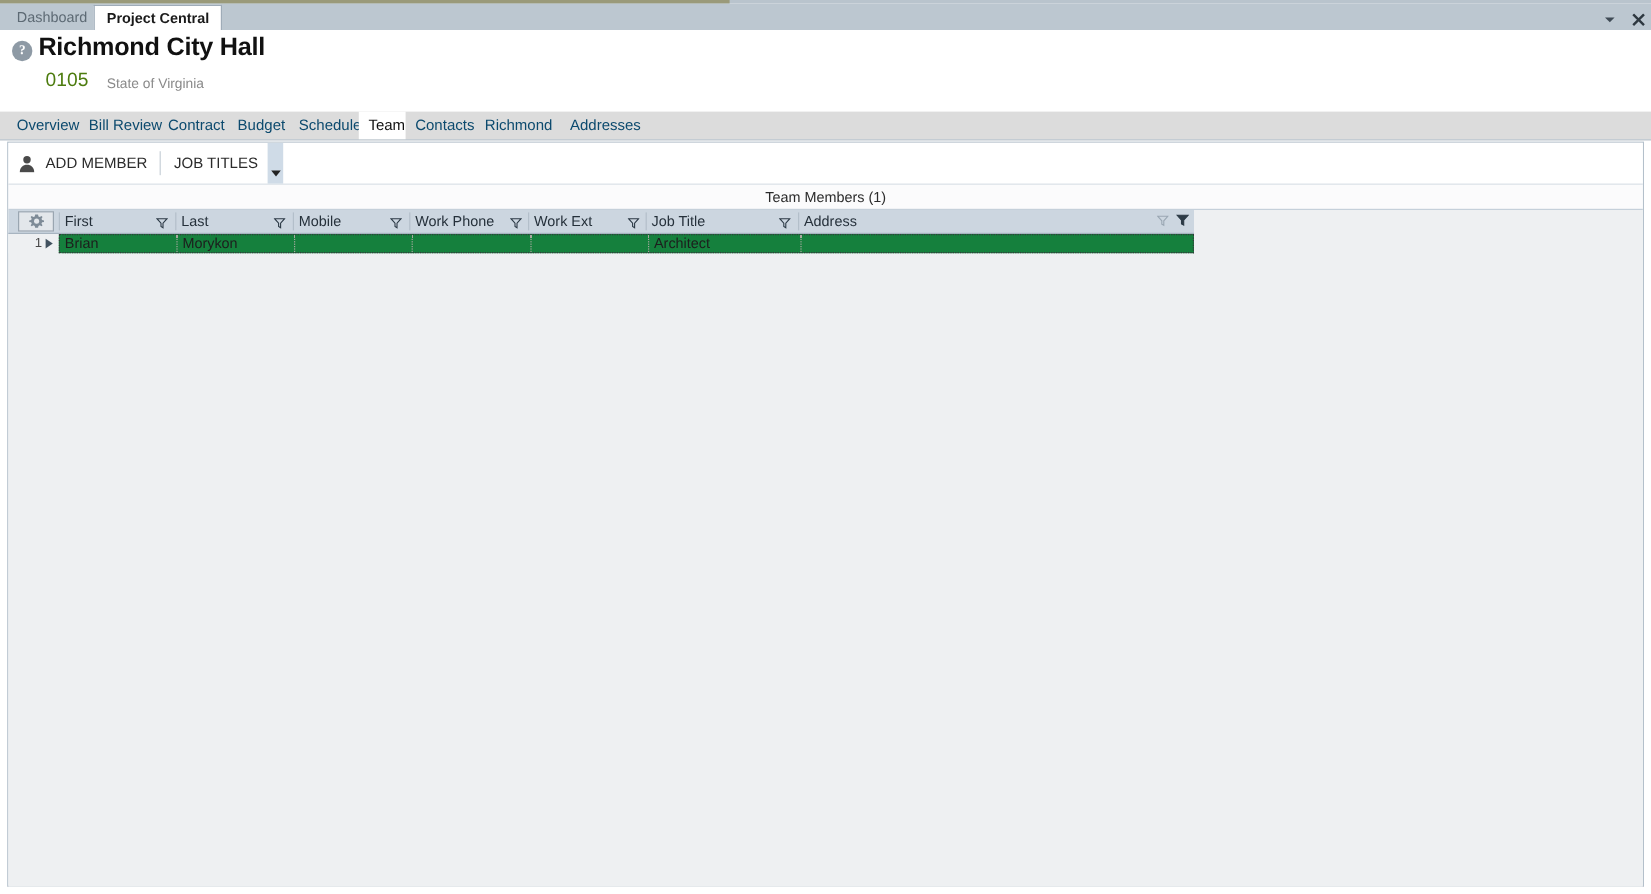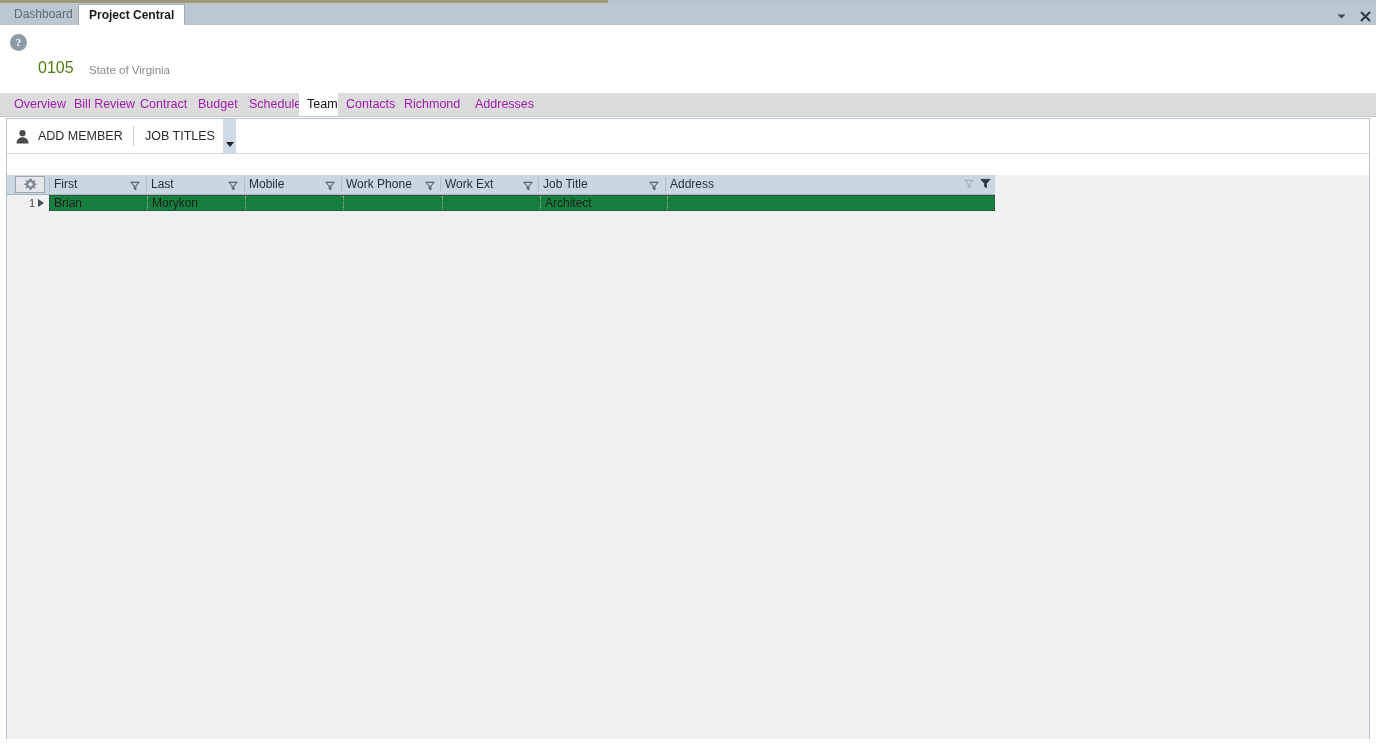--- a/index.html
+++ b/index.html
@@ -132,21 +132,21 @@
     border-bottom: 1px solid #bfc9d2;
     box-sizing: border-box;
   }
   .sec-tab {
     position: absolute;
     top: 0;
     height: 23px;
     line-height: 23px;
     padding: 0 8px;
     font-size: 12.5px;
-    color: #a21caf;
+    color: #0c4a6e;
     cursor: pointer;
     box-sizing: border-box;
     white-space: nowrap;
   }
   .sec-tab.active {
     background: #ffffff;
     color: #111111;
   }
 
   
@@ -356,20 +356,21 @@
     <div class="wc-btn">
       <svg width="11" height="11" viewBox="0 0 11 11" aria-hidden="true">
         <path d="M1 1 L10 10 M10 1 L1 10" stroke="#2e3840" stroke-width="2" fill="none"></path>
       </svg>
     </div>
   </div>
 </div>
 
 <div id="page-header">
   <div id="help-icon">?</div>
+  <div id="project-title">Richmond City Hall</div>
   <div id="project-number">0105</div>
   <div id="project-subtitle">State of Virginia</div>
 </div>
 
 <div id="section-tabbar">
   <div class="sec-tab" style="left:6px;width:60px;">Overview</div>
   <div class="sec-tab" style="left:66px;width:66px;">Bill Review</div>
   <div class="sec-tab" style="left:132px;width:58px;">Contract</div>
   <div class="sec-tab" style="left:190px;width:51px;">Budget</div>
   <div class="sec-tab" style="left:241px;width:58px;">Schedule</div>
@@ -396,20 +397,21 @@
 
     <div class="tool-btn" id="btn-job-titles">
       <span>JOB TITLES</span>
     </div>
 
     <div id="toolbar-overflow">
       <span class="caret"></span>
     </div>
   </div>
 
+  <div id="grid-caption">Team Members (1)</div>
 
   <div id="grid">
 
     <div id="grid-header">
 
       <div id="gear-cell">
         <svg width="13" height="13" viewBox="0 0 16 16" aria-hidden="true">
           <path d="M8 0.9 L9.5 0.9 L9.9 2.9 L11.3 3.5 L13 2.4 L14.1 3.5 L13 5.2 L13.6 6.6 L15.6 7 L15.6 8.5 L13.6 8.9 L13 10.3 L14.1 12 L13 13.1 L11.3 12 L9.9 12.6 L9.5 14.6 L8 14.6 L6.5 14.6 L6.1 12.6 L4.7 12 L3 13.1 L1.9 12 L3 10.3 L2.4 8.9 L0.4 8.5 L0.4 7 L2.4 6.6 L3 5.2 L1.9 3.5 L3 2.4 L4.7 3.5 L6.1 2.9 L6.5 0.9 Z" fill="#7e8b97"></path>
           <circle cx="8" cy="7.75" r="2.6" fill="#e3e7eb"></circle>
         </svg>

